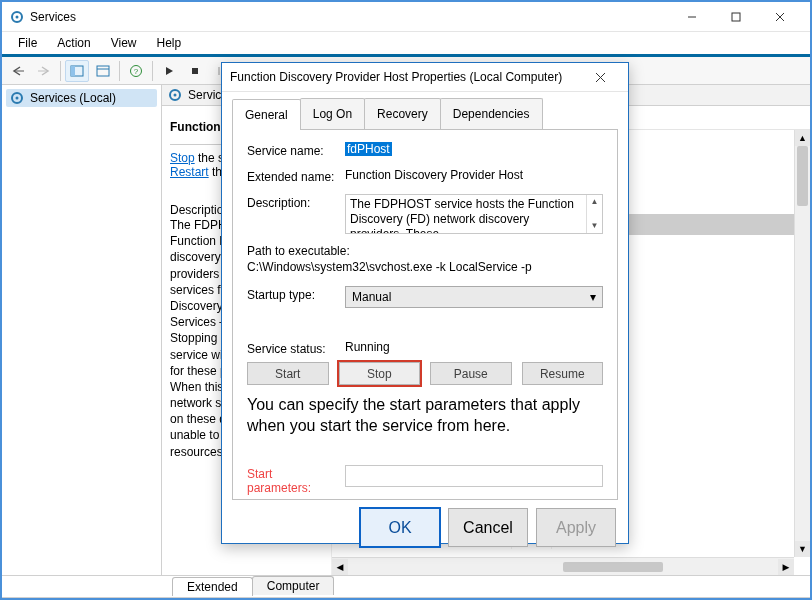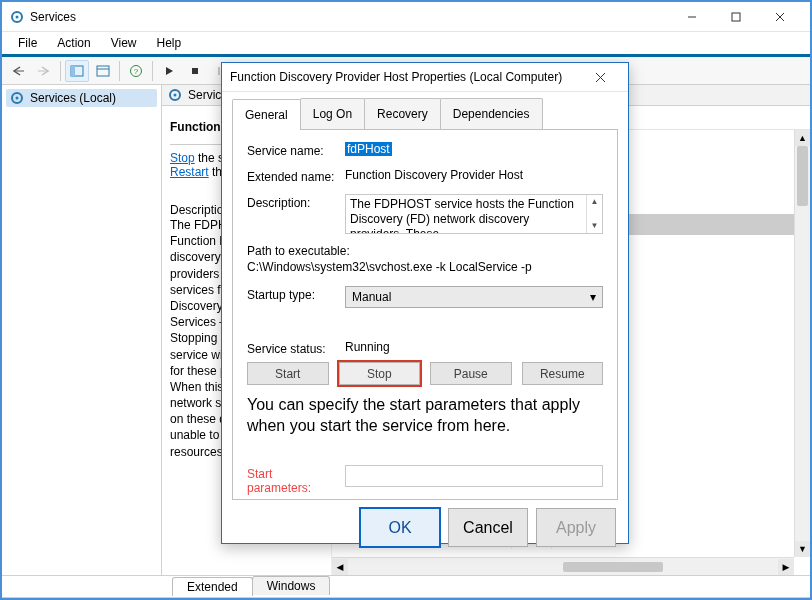--- a/index.html
+++ b/index.html
@@ -499,21 +499,21 @@
             </div>
           <div class="arrow">▶</div>
         </div>
       </div>
     </div>
   </div>
 </div>
 
 <div class="bottom-tabs">
   <div class="btab active">Extended</div>
-  <div class="btab">Windows</div>
+  <div class="btab">Computer</div>
 </div>
 <div class="statusbar"></div>
 
 <div class="dialog">
   <div class="dlg-title">
     <span class="t">Function Discovery Provider Host Properties (Local Computer)</span>
     <div class="dlg-close">
         <svg width="11" height="11">
           <line x1="1" y1="1" x2="10" y2="10" stroke="#333"></line>
           <line x1="10" y1="1" x2="1" y2="10" stroke="#333"></line>

